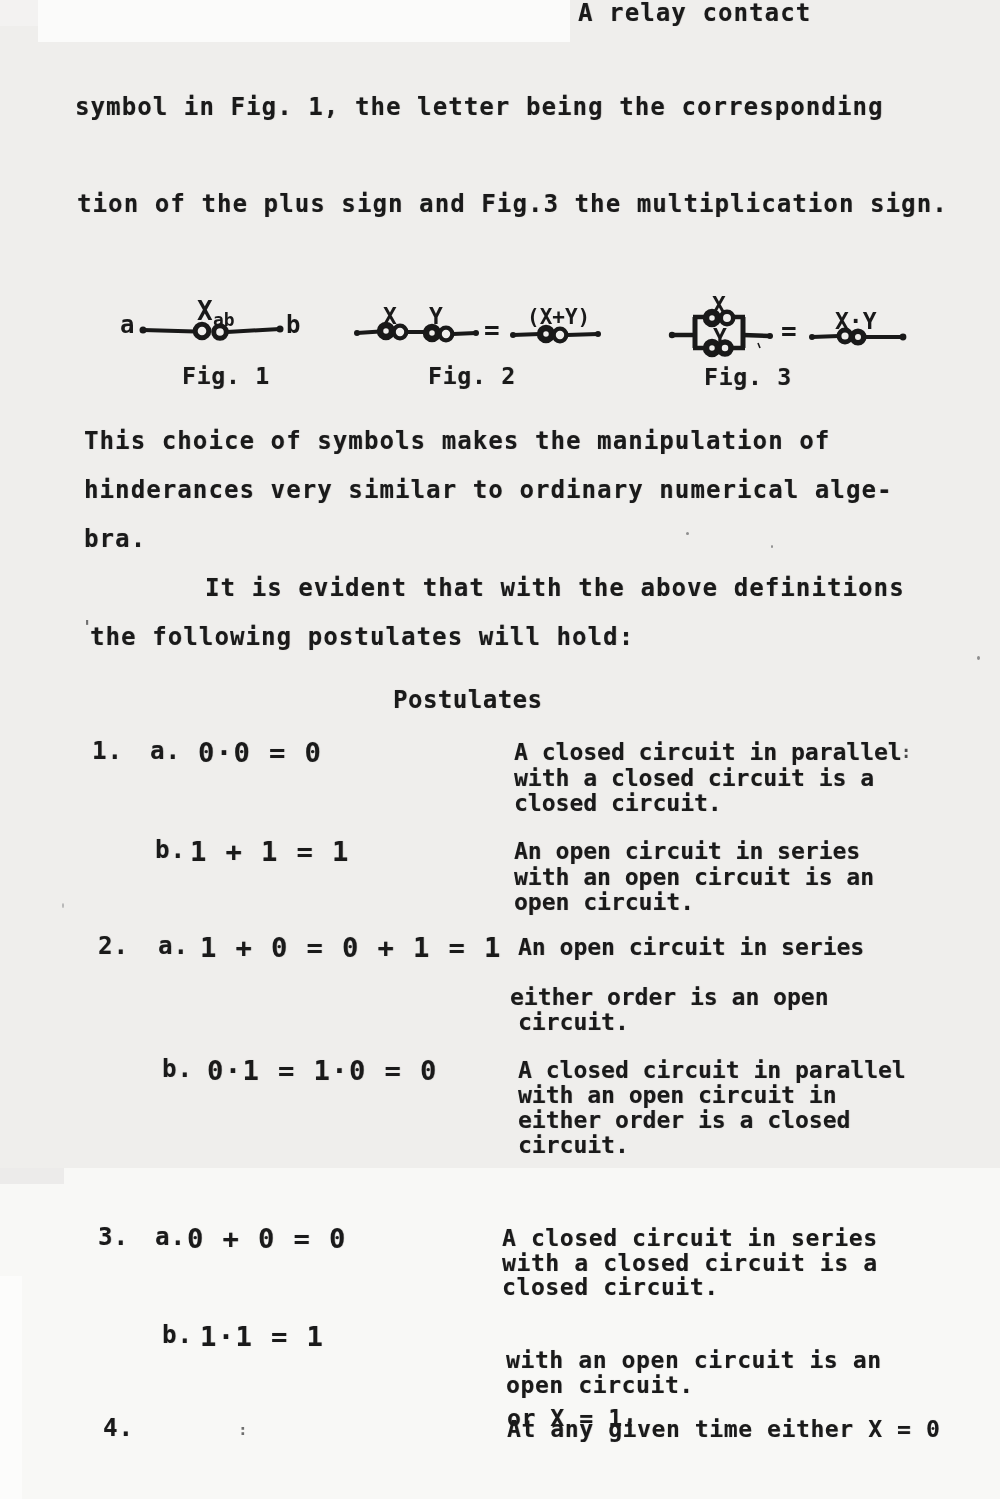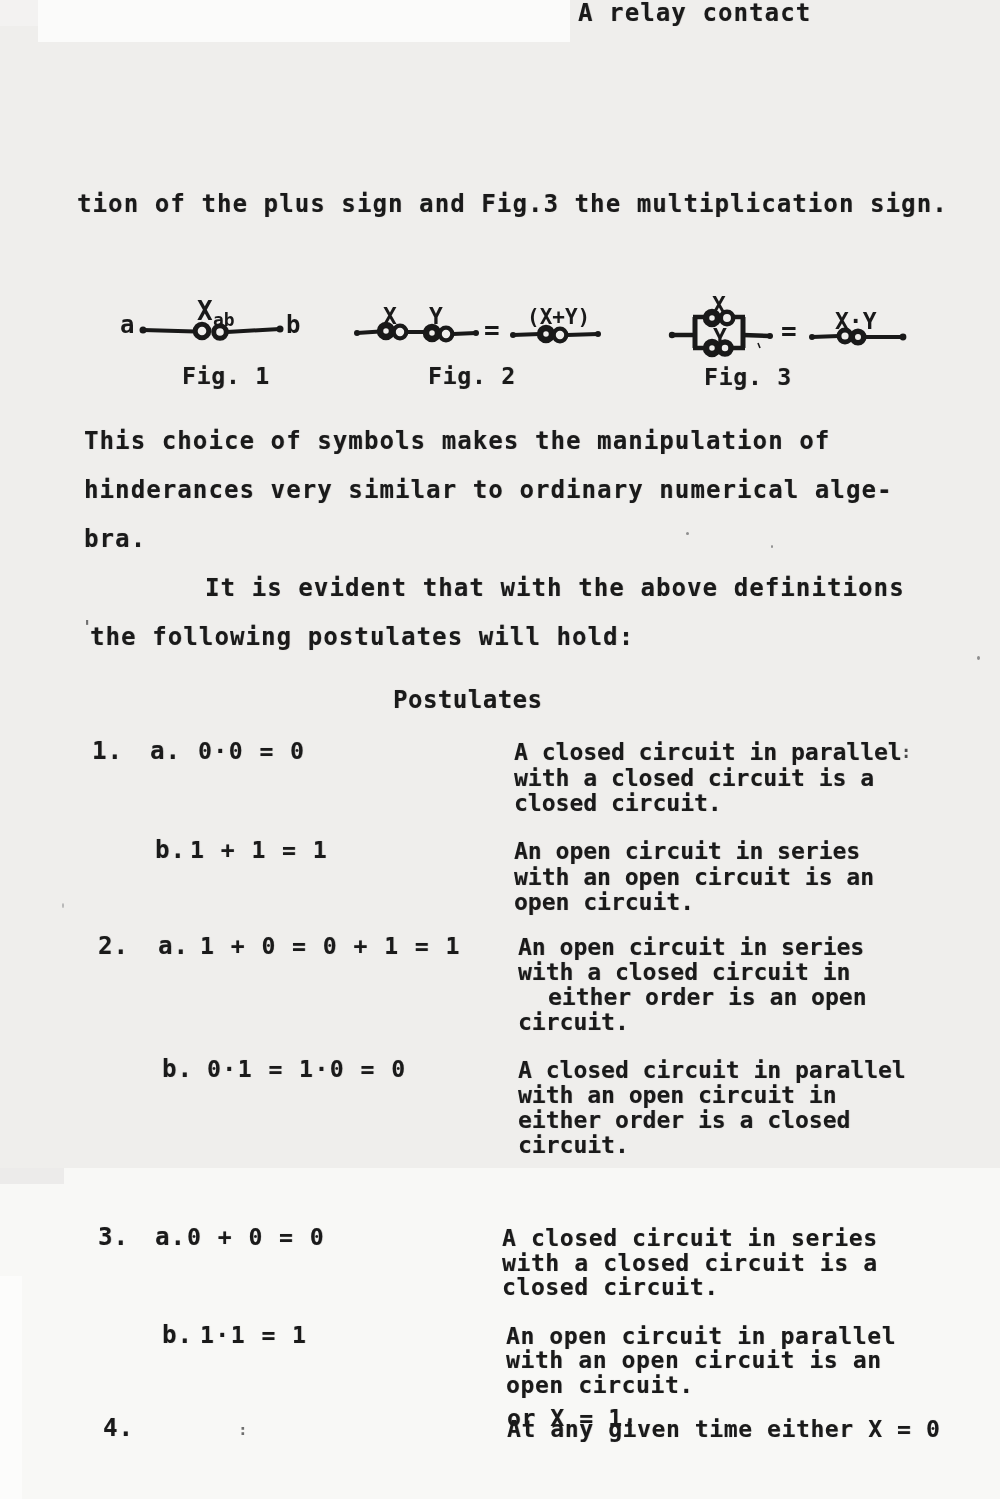--- a/index.html
+++ b/index.html
@@ -13,21 +13,21 @@
   .bg-topleft2{left:0;top:0;width:38px;height:26px;background:#f3f2f1;}
   .bg-bottom{left:0;top:1168px;width:1000px;height:331px;background:#f8f8f6;}
   .bg-bottom-notch{left:0;top:1168px;width:64px;height:16px;background:#ecebea;}
   .bg-bottom-left{left:0;top:1276px;width:22px;height:223px;background:#fcfcfb;}
 
   .tw{
     position:absolute;color:#1a1a1a;font-weight:bold;line-height:1.05;
     white-space:pre;text-shadow:0.4px 0.4px 0.7px rgba(25,25,25,0.40);
   }
   .b24{font-size:24px;letter-spacing:1.1px;}       
-  .f24{font-size:23px;letter-spacing:1.5px;}       
+  .f24{font-size:27px;letter-spacing:1.5px;}       
   .n24{font-size:24px;letter-spacing:1px;}         
   .d23{font-size:23px;letter-spacing:0px;}         
   .d23w{font-size:23px;letter-spacing:0.6px;margin-left:44px;}      
   .cap{font-size:23px;letter-spacing:0.8px;}       
   .hd{font-size:24px;letter-spacing:0.5px;}        
 
   .fig{position:absolute;}
   .fig svg{display:block;overflow:visible;}
   .fig text{
     font-family:"DejaVu Sans Mono",monospace;font-weight:bold;fill:#191919;
@@ -40,20 +40,21 @@
 
 <div class="page">
 
   <div class="bg bg-topleft"></div>
   <div class="bg bg-topleft2"></div>
   <div class="bg bg-bottom"></div>
   <div class="bg bg-bottom-notch"></div>
   <div class="bg bg-bottom-left"></div>
 
   <div class="tw b24" style="left:578px;top:1px">A relay contact</div>
+  <div class="tw b24" style="left:75px;top:95px">symbol in Fig. 1, the letter being the corresponding</div>
   <div class="tw b24" style="left:77px;top:192px">tion of the plus sign and Fig.3 the multiplication sign.</div>
 
   <div class="fig" style="left:110px;top:290px">
     <svg width="200" height="62" viewBox="0 0 200 62">
       <g stroke="#191919">
         <circle cx="33" cy="40" r="3.5" fill="#191919" stroke="none"></circle>
         <line x1="33" y1="40" x2="85" y2="41.5" stroke-width="4"></line>
         <circle cx="92" cy="41" r="6.8" fill="none" stroke-width="5"></circle>
         <circle cx="110" cy="42" r="6.3" fill="none" stroke-width="5"></circle>
         <line x1="117" y1="42" x2="170" y2="39" stroke-width="4"></line>
@@ -149,41 +150,39 @@
   <div class="tw n24" style="left:155px;top:838px">b.</div>
   <div class="tw f24" style="left:190px;top:838px">1 + 1 = 1</div>
   <div class="tw d23" style="left:514px;top:839px">An open circuit in series</div>
   <div class="tw d23" style="left:514px;top:865px">with an open circuit is an</div>
   <div class="tw d23" style="left:514px;top:890px">open circuit.</div>
 
   <div class="tw n24" style="left:98px;top:934px">2.</div>
   <div class="tw n24" style="left:158px;top:934px">a.</div>
   <div class="tw f24" style="left:200px;top:934px">1 + 0 = 0 + 1 = 1</div>
   <div class="tw d23" style="left:518px;top:935px">An open circuit in series</div>
-  <div class="tw d23" style="left:518px;top:960px">with a closed circuit in</div>
-  <div class="tw d23" style="left:548px;top:985px">either order is an open</div>
+  <div class="tw d23" style="left:510px;top:985px">either order is an open</div>
   <div class="tw d23" style="left:518px;top:1010px">circuit.</div>
 
   <div class="tw n24" style="left:162px;top:1057px">b.</div>
   <div class="tw f24" style="left:207px;top:1057px">0·1 = 1·0 = 0</div>
   <div class="tw d23" style="left:518px;top:1058px">A closed circuit in parallel</div>
   <div class="tw d23" style="left:518px;top:1083px">with an open circuit in</div>
   <div class="tw d23" style="left:518px;top:1108px">either order is a closed</div>
   <div class="tw d23" style="left:518px;top:1133px">circuit.</div>
 
   <div class="tw n24" style="left:98px;top:1225px">3.</div>
   <div class="tw n24" style="left:155px;top:1225px">a.</div>
   <div class="tw f24" style="left:187px;top:1225px">0 + 0 = 0</div>
   <div class="tw d23w" style="left:458px;top:1226px">A closed circuit in series</div>
   <div class="tw d23w" style="left:458px;top:1251px">with a closed circuit is a</div>
   <div class="tw d23w" style="left:458px;top:1275px">closed circuit.</div>
 
   <div class="tw n24" style="left:162px;top:1323px">b.</div>
   <div class="tw f24" style="left:200px;top:1323px">1·1 = 1</div>
-  <div class="tw d23w" style="left:462px;top:1324px">An open circuit in parallel</div>
   <div class="tw d23w" style="left:462px;top:1348px">with an open circuit is an</div>
   <div class="tw d23w" style="left:462px;top:1373px">open circuit.</div>
 
   <div class="tw n24" style="left:103px;top:1416px">4.</div>
   <div class="tw d23w" style="left:463px;top:1417px">At any given time either X = 0</div>
   <div class="tw d23w" style="left:463px;top:1406px">or X = 1.</div>
 
   <div class="mark" style="left:82px;top:617px;font-size:17px">'</div>
   <div class="mark" style="left:238px;top:1420px;font-size:16px">:</div>
   <div class="mark" style="left:901px;top:742px;font-size:17px;color:#4a4a4a">:</div>

